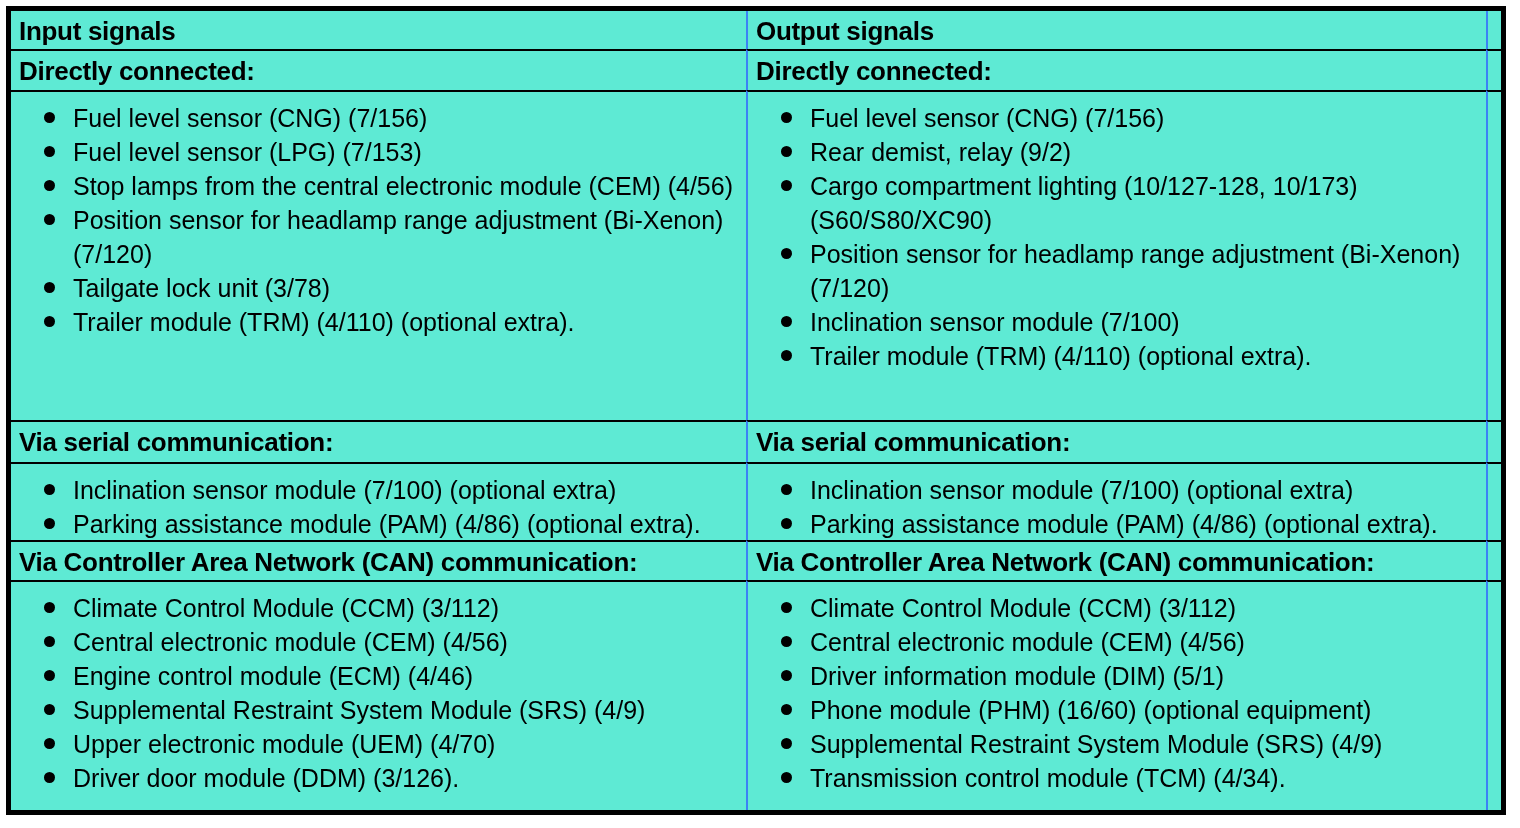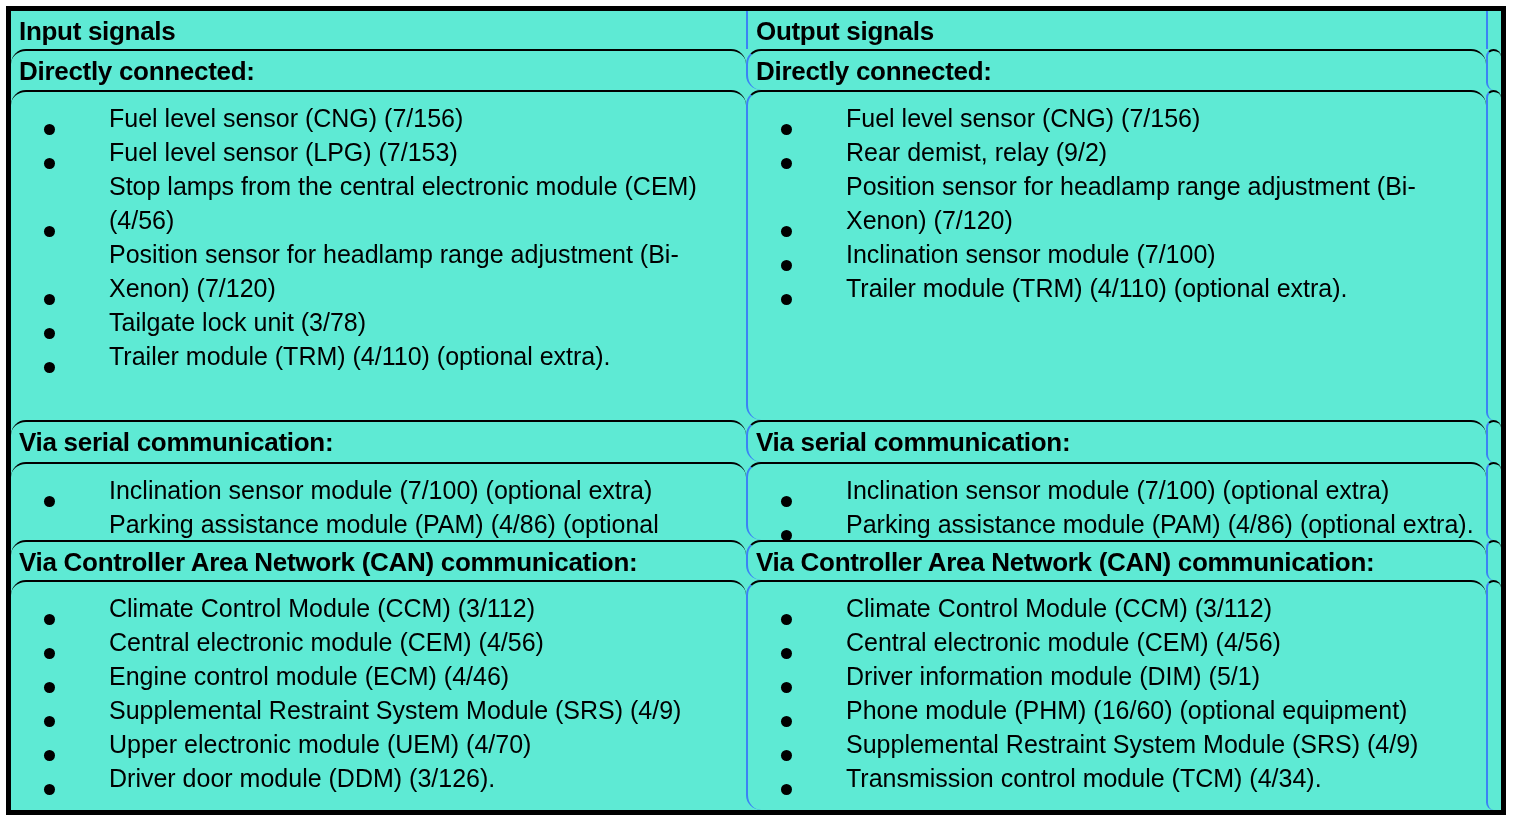--- a/index.html
+++ b/index.html
@@ -30,35 +30,34 @@
     width: 100%;
     height: 100%;
     grid-template-columns: 735px 740px 1fr;
     grid-template-rows: 38px 41px 330px 42px 78px 40px auto;
   }
   .cell {
     box-sizing: border-box;
     overflow: hidden;
   }
   .c2, .c3 { border-left: 2px solid #3b82f6; }
-  .bt { border-top: 2px solid #000000; border-radius: 15px; }
+  .bt { border-top: 2px solid #000000; }
   .head {
     font-size: 26px;
     font-weight: 700;
     letter-spacing: -0.3px;
     padding: 5px 6px 0 8px;
     white-space: nowrap;
   }
   .listcell {
     padding-top: 9px;
   }
   .item {
     display: flex;
-    align-items: flex-end;
-    gap: 36px;
+    align-items: flex-start;
   }
   .dot {
     flex: 0 0 auto;
     width: 11px;
     height: 11px;
     border-radius: 50%;
     background: #000000;
     margin: 11px 18px 0 33px;
   }
   .txt {
@@ -120,20 +119,24 @@
           <div class="item">
             <span class="dot"></span>
             <span class="txt">Fuel level sensor (CNG) (7/156)</span>
           </div>
 
           <div class="item">
             <span class="dot"></span>
             <span class="txt">Rear demist, relay (9/2)</span>
           </div>
 
+          <div class="item">
+            <span class="dot"></span>
+            <span class="txt">Cargo compartment lighting (10/127-128, 10/173) (S60/S80/XC90)</span>
+          </div>
 
 
           <div class="item">
             <span class="dot"></span>
             <span class="txt">Position sensor for headlamp range adjustment (Bi-Xenon) (7/120)</span>
           </div>
 
 
           <div class="item">
             <span class="dot"></span>

